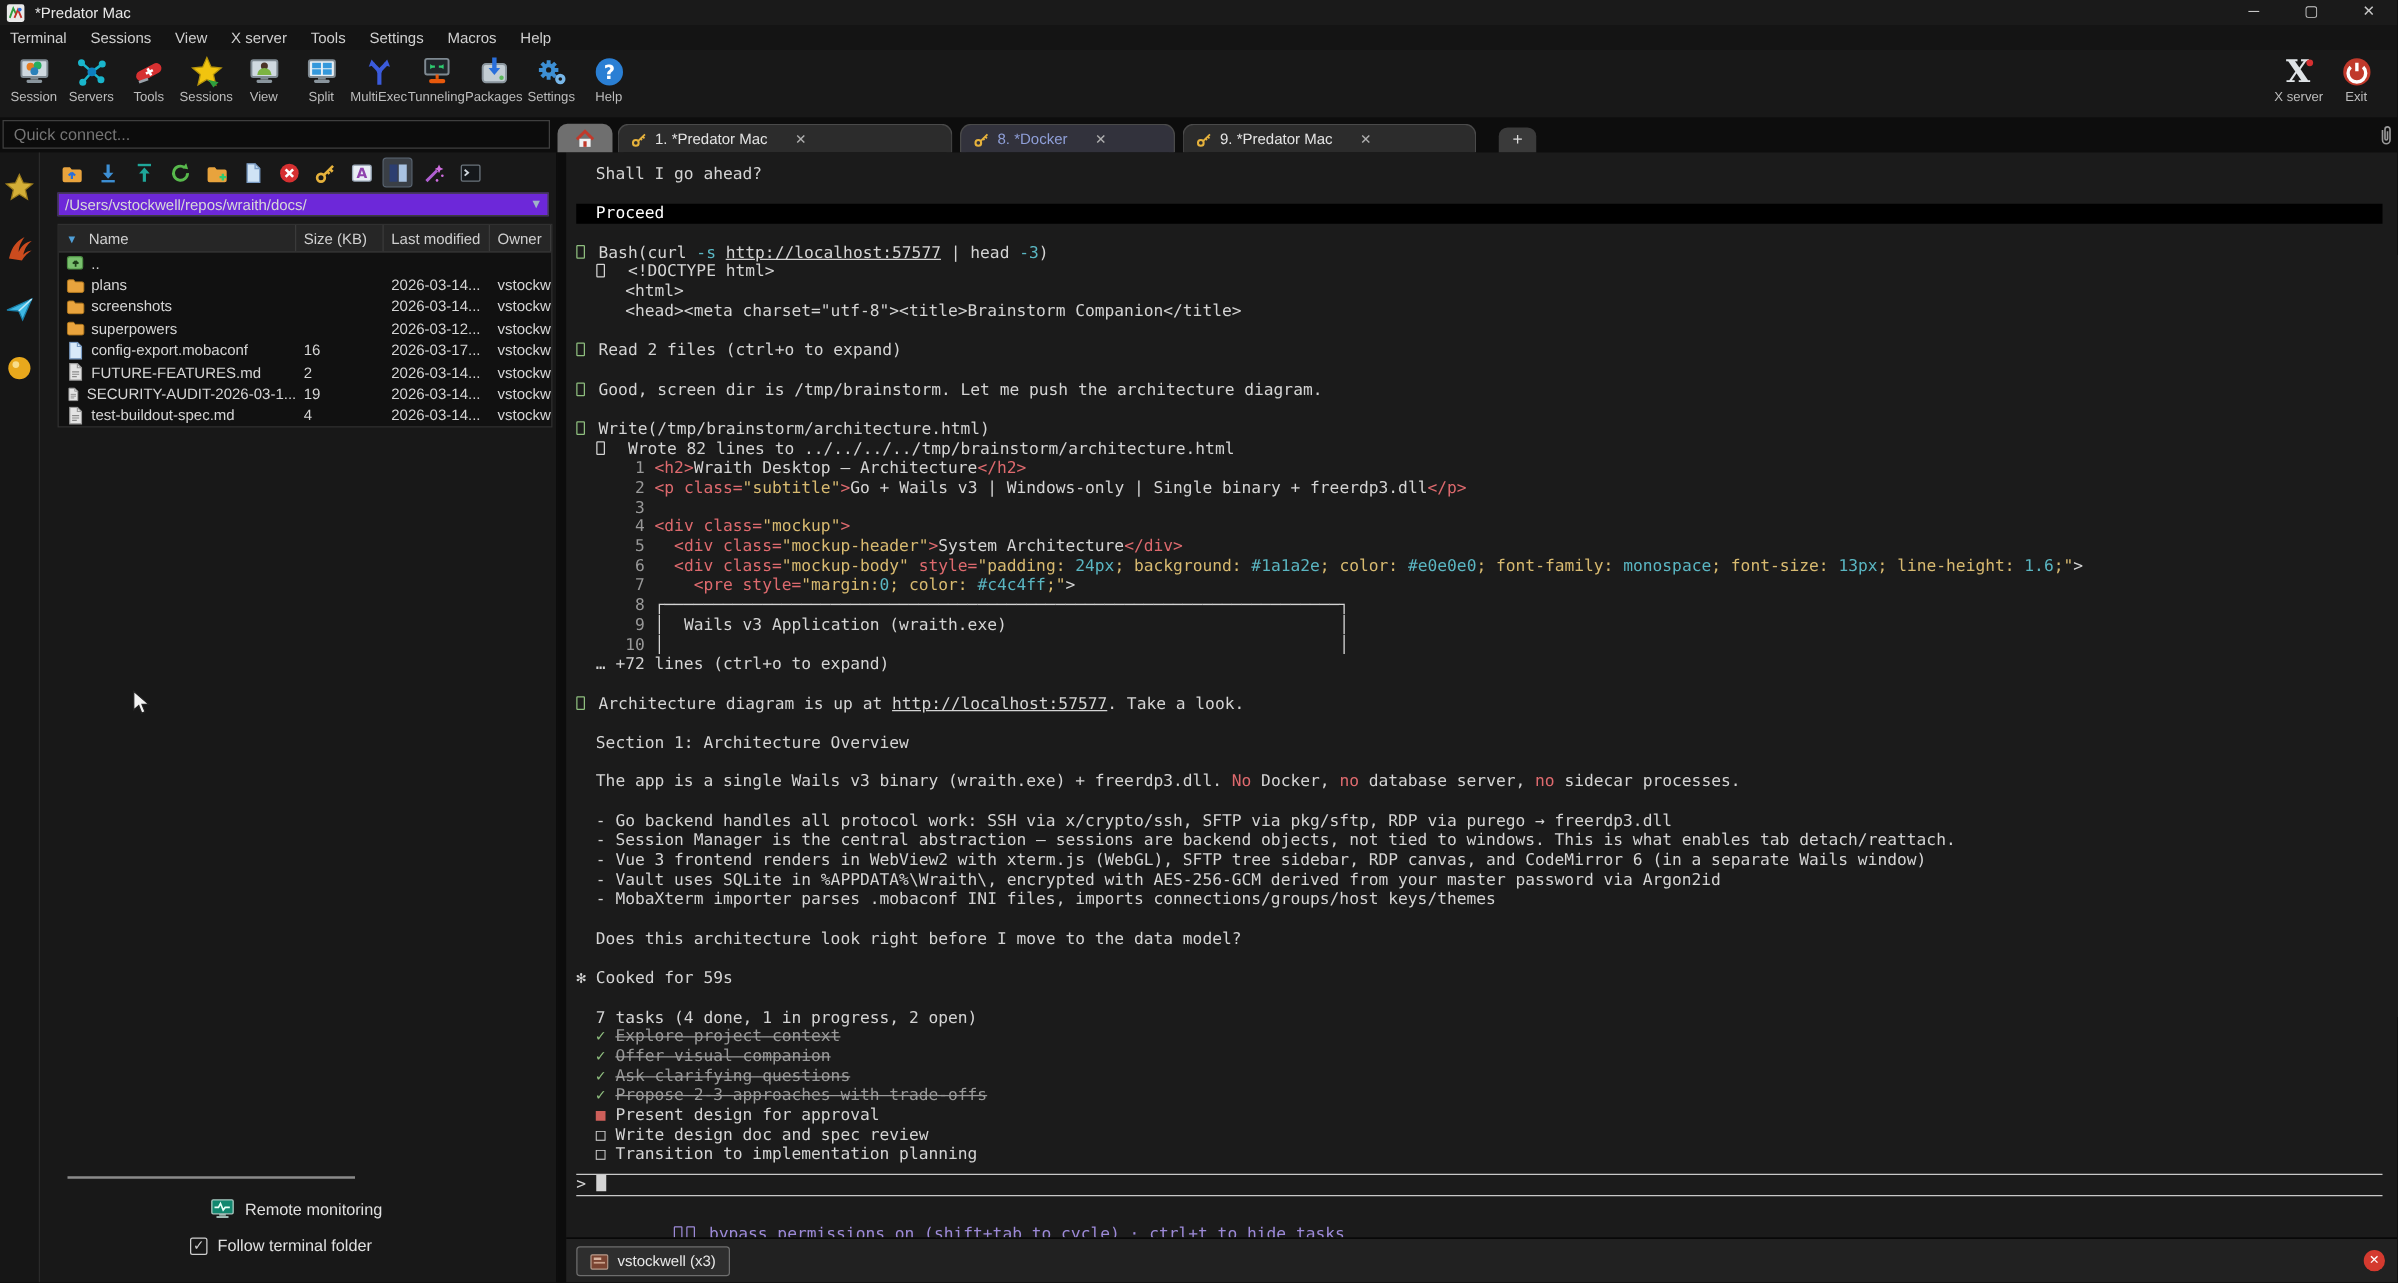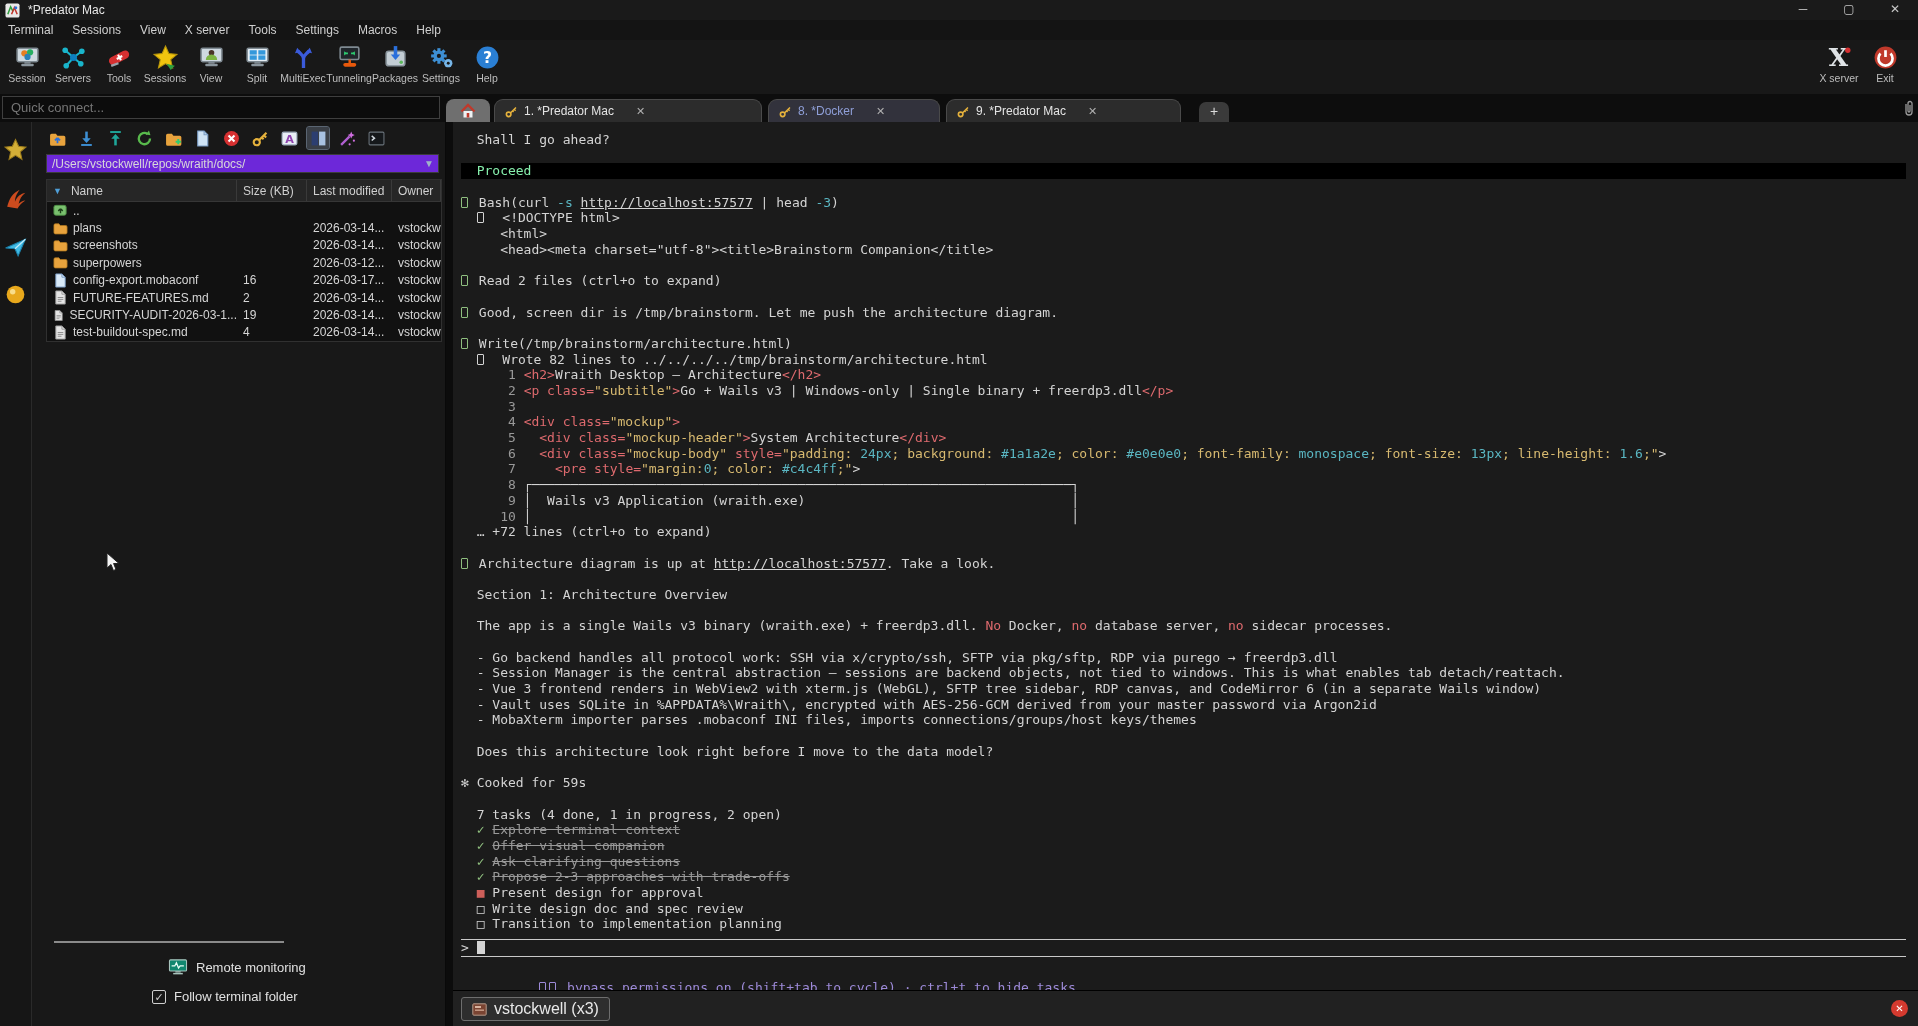--- a/index.html
+++ b/index.html
@@ -96,21 +96,21 @@
   .hrule { border-top:1px solid #c9c9c9; height:1px; margin-right:2px; }
   .prompt-row { height:16px; line-height:16px; white-space:pre; color:#d4d4d4; }
   .cursor { display:inline-block; width:8px; height:13px; background:#d4d4d4; vertical-align:-2px; }
   .status-row { margin-top:7px; height:16px; line-height:16px; white-space:pre; }
 
   
   .bottombar { position:absolute; left:453px; right:0; bottom:0; height:36px; background:#212121;
     border-top:1px solid #000; }
   .sess-tab { position:absolute; left:8px; top:6px; height:24px; border:1px solid #6e6e6e; border-radius:3px;
     background:#2e2e2e; display:flex; align-items:center; padding:0 10px; gap:7px; }
-  .sess-tab .stxt { color:#e8e8e8; font-size:16px; }
+  .sess-tab .stxt { color:#e8e8e8; font-size:12px; }
   .bb-close { position:absolute; right:10px; top:9px; width:17px; height:17px; border-radius:50%;
     background:#d43a2f; color:#fff; font-size:10px; text-align:center; line-height:17px; }
 
   
   .mousecur { position:absolute; left:106px; top:552px; z-index:50; }
 </style>
 </head>
 <body>
 
 <div class="app">
@@ -590,21 +590,21 @@
   <div class="splitter"></div>
 
   <svg class="mousecur" width="14" height="20" viewBox="0 0 14 20">
     <path d="M1 1 L1 16 L5 12.5 L7.4 18.5 L10 17.4 L7.6 11.5 L13 11.5 Z" fill="#f4f4f4" stroke="#222" stroke-width="1"></path>
   </svg>
 
   <div class="terminal">
     <div id="term-lines">
         <div class="tl"><span style="color: rgb(212, 212, 212);">  Shall I go ahead?</span></div>
         <div class="tl">&nbsp;</div>
-        <div class="tl inv"><span style="color: #86efac; text-align: right;">  Proceed</span></div>
+        <div class="tl inv"><span style="color: #ffffff; text-align: right;">  Proceed</span></div>
         <div class="tl">&nbsp;</div>
         <div class="tl"><span class="gbox" style="color: rgb(143, 191, 127);"></span><span style="color: rgb(212, 212, 212);"> Bash(curl </span><span style="color: rgb(90, 182, 194);">-s</span><span style="color: rgb(212, 212, 212);"> </span><span style="color: rgb(212, 212, 212); text-decoration: underline;">http://localhost:57577</span><span style="color: rgb(212, 212, 212);"> | head </span><span style="color: rgb(90, 182, 194);">-3</span><span style="color: rgb(212, 212, 212);">)</span></div>
         <div class="tl"><span style="color: rgb(212, 212, 212);">  </span><span class="gbox" style="color: rgb(212, 212, 212);"></span><span style="color: rgb(212, 212, 212);">  &lt;!DOCTYPE html&gt;</span></div>
         <div class="tl"><span style="color: rgb(212, 212, 212);">     &lt;html&gt;</span></div>
         <div class="tl"><span style="color: rgb(212, 212, 212);">     &lt;head&gt;&lt;meta charset="utf-8"&gt;&lt;title&gt;Brainstorm Companion&lt;/title&gt;</span></div>
         <div class="tl">&nbsp;</div>
         <div class="tl"><span class="gbox" style="color: rgb(143, 191, 127);"></span><span style="color: rgb(212, 212, 212);"> Read 2 files (ctrl+o to expand)</span></div>
         <div class="tl">&nbsp;</div>
         <div class="tl"><span class="gbox" style="color: rgb(143, 191, 127);"></span><span style="color: rgb(212, 212, 212);"> Good, screen dir is /tmp/brainstorm. Let me push the architecture diagram.</span></div>
         <div class="tl">&nbsp;</div>
@@ -632,21 +632,21 @@
         <div class="tl"><span style="color: rgb(212, 212, 212);">  - Session Manager is the central abstraction — sessions are backend objects, not tied to windows. This is what enables tab detach/reattach.</span></div>
         <div class="tl"><span style="color: rgb(212, 212, 212);">  - Vue 3 frontend renders in WebView2 with xterm.js (WebGL), SFTP tree sidebar, RDP canvas, and CodeMirror 6 (in a separate Wails window)</span></div>
         <div class="tl"><span style="color: rgb(212, 212, 212);">  - Vault uses SQLite in %APPDATA%\Wraith\, encrypted with AES-256-GCM derived from your master password via Argon2id</span></div>
         <div class="tl"><span style="color: rgb(212, 212, 212);">  - MobaXterm importer parses .mobaconf INI files, imports connections/groups/host keys/themes</span></div>
         <div class="tl">&nbsp;</div>
         <div class="tl"><span style="color: rgb(212, 212, 212);">  Does this architecture look right before I move to the data model?</span></div>
         <div class="tl">&nbsp;</div>
         <div class="tl"><span style="color: rgb(212, 212, 212);">✻ Cooked for 59s</span></div>
         <div class="tl">&nbsp;</div>
         <div class="tl"><span style="color: rgb(212, 212, 212);">  7 tasks (4 done, 1 in progress, 2 open)</span></div>
-        <div class="tl"><span style="color: rgb(212, 212, 212);">  </span><span style="color: rgb(143, 191, 127);">✓ </span><span style="color: rgb(153, 153, 153); text-decoration: line-through;">Explore terminal context</span></div>
+        <div class="tl"><span style="color: rgb(212, 212, 212);">  </span><span style="color: rgb(143, 191, 127);">✓ </span><span style="color: rgb(153, 153, 153); text-decoration: line-through;">Explore project context</span></div>
         <div class="tl"><span style="color: rgb(212, 212, 212);">  </span><span style="color: rgb(143, 191, 127);">✓ </span><span style="color: rgb(153, 153, 153); text-decoration: line-through;">Offer visual companion</span></div>
         <div class="tl"><span style="color: rgb(212, 212, 212);">  </span><span style="color: rgb(143, 191, 127);">✓ </span><span style="color: rgb(153, 153, 153); text-decoration: line-through;">Ask clarifying questions</span></div>
         <div class="tl"><span style="color: rgb(212, 212, 212);">  </span><span style="color: rgb(143, 191, 127);">✓ </span><span style="color: rgb(153, 153, 153); text-decoration: line-through;">Propose 2-3 approaches with trade-offs</span></div>
         <div class="tl"><span style="color: rgb(212, 212, 212);">  </span><span style="color: rgb(205, 95, 90);">■ </span><span style="color: rgb(212, 212, 212); text-align: right;">Present design for approval</span></div>
         <div class="tl"><span style="color: rgb(212, 212, 212);">  □ Write design doc and spec review</span></div>
         <div class="tl"><span style="color: rgb(212, 212, 212);">  □ Transition to implementation planning</span></div>
       </div>
     <div class="prompt-block">
       <div class="hrule"></div>
       <div class="prompt-row"><span>&gt;</span> <span class="cursor"></span></div>

